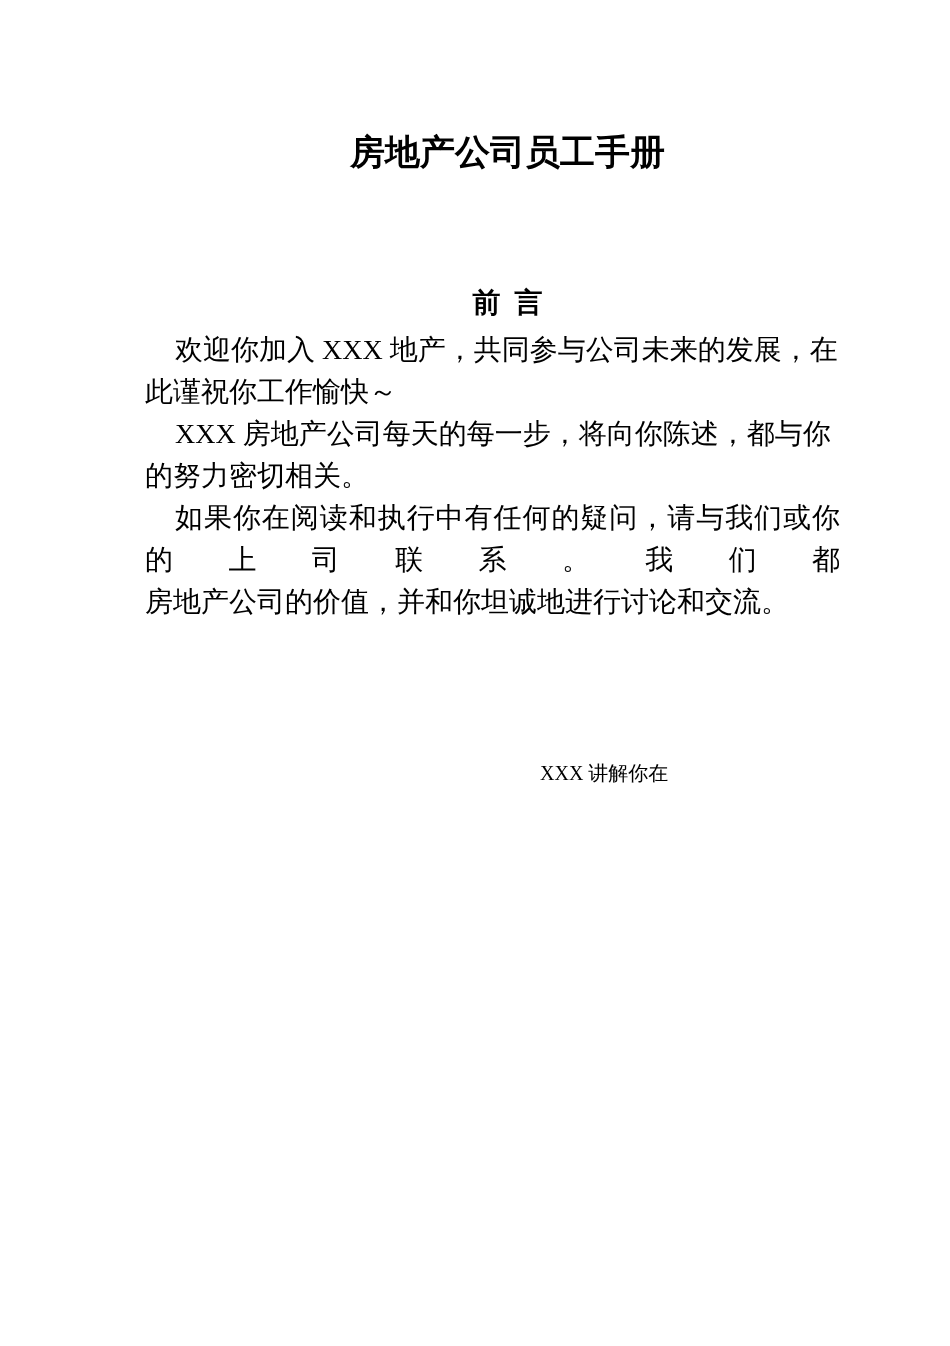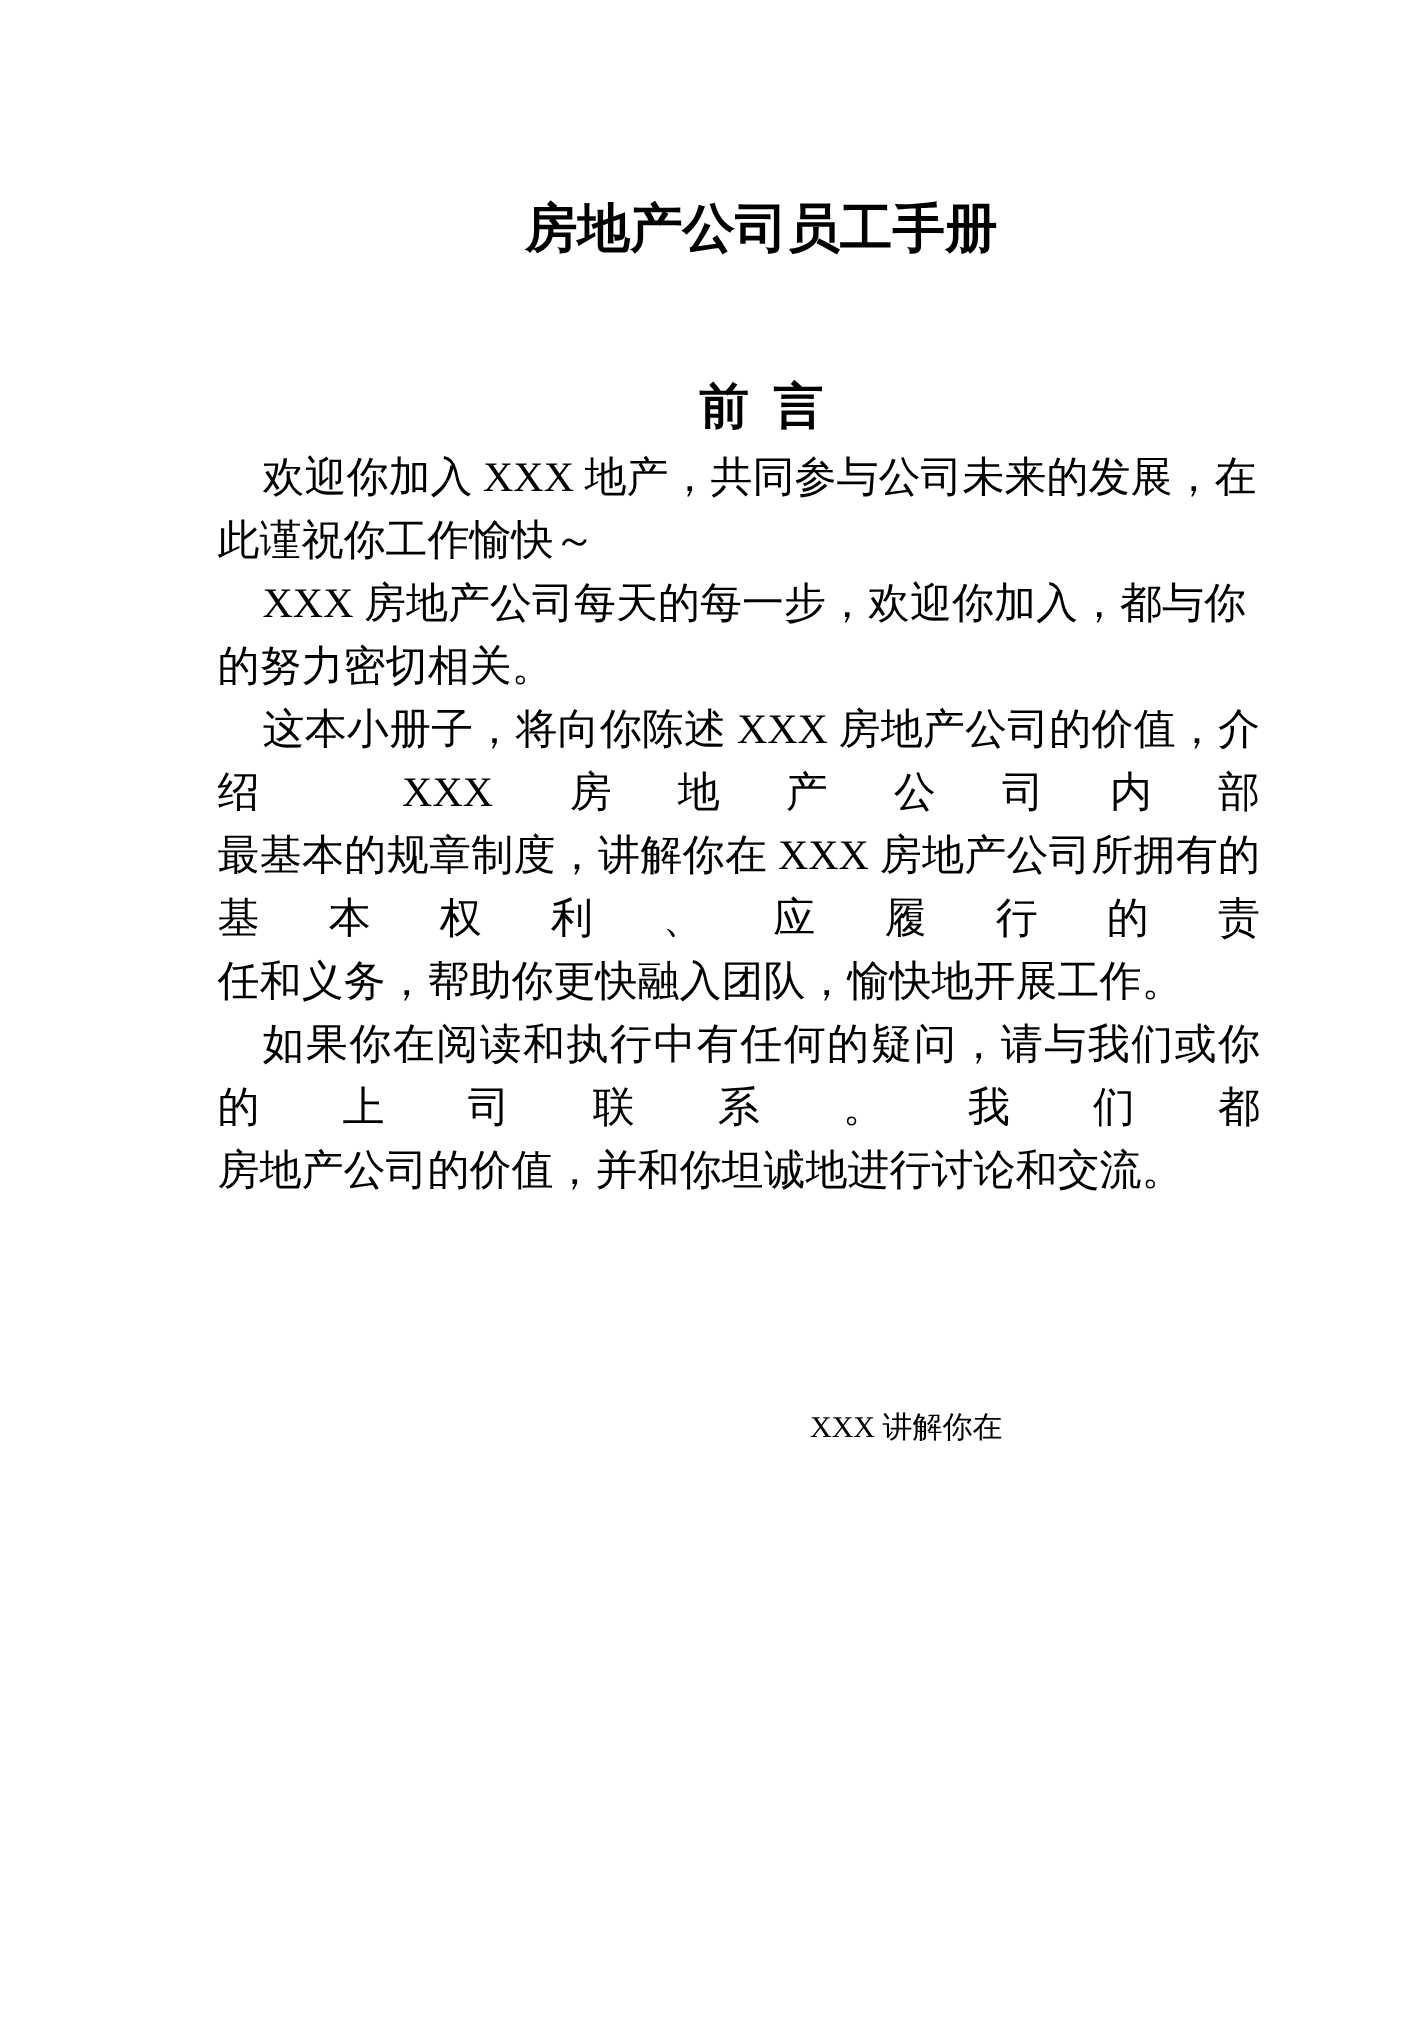--- a/index.html
+++ b/index.html
@@ -23,22 +23,22 @@
   .doc-title {
     margin-top: 131px;
     font-size: 35px;
     font-weight: bold;
     line-height: 44px;
     text-align: center;
     text-indent: 30px;
     white-space: nowrap;
   }
   .preface-heading {
-    margin-top: 79px;
-    font-size: 33px;
+    margin-top: 110px;
+    font-size: 28px;
     font-weight: bold;
     line-height: 36px;
     text-align: center;
     text-indent: 30px;
     white-space: pre;
   }
   .preface-body {
     margin-top: 8px;
     font-size: 28px;
     line-height: 42px;
@@ -67,29 +67,24 @@
 
     <div class="preface-heading">前  言</div>
 
     <div class="preface-body">
 
       <div class="para">
         <span class="text-line indent">欢迎你加入 XXX 地产，共同参与公司未来的发展，在此谨祝你工作愉快～</span>
       </div>
 
       <div class="para">
-        <span class="text-line indent">XXX 房地产公司每天的每一步，欢迎你加入，都与你的努力密切相关。</span>
+        <span class="text-line indent">XXX 房地产公司每天的每一步，将向你陈述，都与你的努力密切相关。</span>
       </div>
 
 
-      <div class="para">
-        <span class="text-line indent fill">这本小册子，将向你陈述 XXX 房地产公司的价值，介绍 XXX 房地产公司内部</span>
-        <span class="text-line fill">最基本的规章制度，讲解你在 XXX 房地产公司所拥有的基本权利、应履行的责</span>
-        <span class="text-line">任和义务，帮助你更快融入团队，愉快地开展工作。</span>
-      </div>
 
       <div class="para">
         <span class="text-line indent fill">如果你在阅读和执行中有任何的疑问，请与我们或你的上司联系。我们都</span>
         <span class="text-line">房地产公司的价值，并和你坦诚地进行讨论和交流。</span>
       </div>
 
     </div>
 
     <div class="signature">
       <div class="sig-company">XXX 讲解你在</div>

